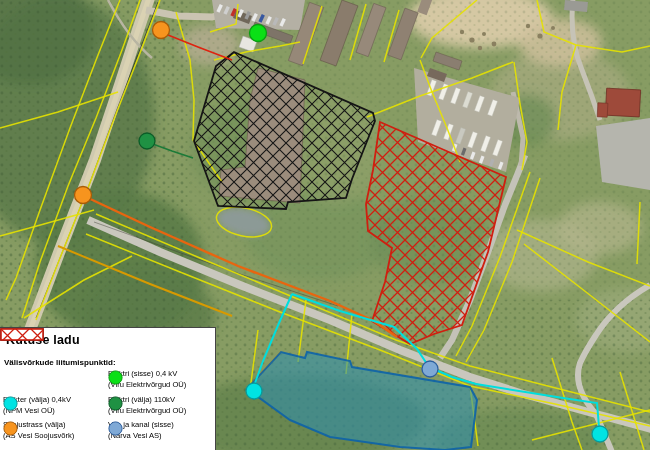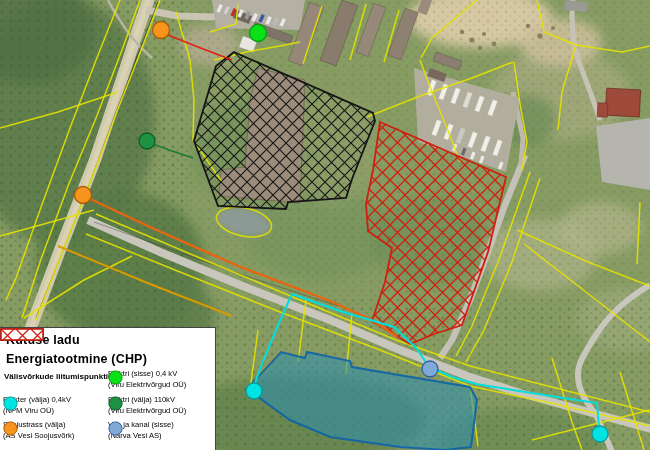--- a/index.html
+++ b/index.html
@@ -231,40 +231,39 @@
       <rect x="1" y="1" width="42" height="11" fill="#fff"></rect>
       <rect x="1" y="1" width="42" height="11" fill="url(#hatchBlack)" stroke-width="1.6" stroke="#151515"></rect>
     </svg>
     <span class="lg-label">Kütuse ladu</span>
   </div>
   <div class="lg-row">
     <svg width="44" height="13">
       <rect x="1" y="1" width="42" height="11" fill="#fff"></rect>
       <rect x="1" y="1" width="42" height="11" fill="url(#hatchRed)" stroke-width="1.6" stroke="#cf1f10"></rect>
     </svg>
-    <span class="lg-label">Energiatootmine (CHP)</span>
   </div>
   <div class="lg-section">Välisvõrkude liitumispunktid:</div>
 
   <div class="pt" style="left:108px;top:40px">
     <svg width="15" height="15">
       <circle cx="7.5" cy="7.5" r="6.6" stroke="#0b9e12" stroke-width="1" fill="#0ae016"></circle>
         </svg>
     <div class="pt-text">
           <div>Elektri (sisse) 0,4 kV</div>
       <div>(Viru Elektrivõrgud OÜ)</div>
         </div>
   </div>
   <div class="pt" style="left:3px;top:66px">
     <svg width="15" height="15">
       <circle cx="7.5" cy="7.5" r="6.6" stroke="#0a9a9a" stroke-width="1" fill="#00e3e3"></circle>
         </svg>
     <div class="pt-text">
           <div>Elekter (välja) 0,4kV</div>
-      <div>(NPM Viru OÜ)</div>
+      <div>(NPM Vesi OÜ)</div>
         </div>
   </div>
   <div class="pt" style="left:108px;top:66px">
     <svg width="15" height="15">
       <circle cx="7.5" cy="7.5" r="6.6" stroke="#0c5c28" stroke-width="1" fill="#1f9143"></circle>
         </svg>
     <div class="pt-text">
           <div>Elektri (välja) 110kV</div>
       <div>(Viru Elektrivõrgud OÜ)</div>
         </div>

